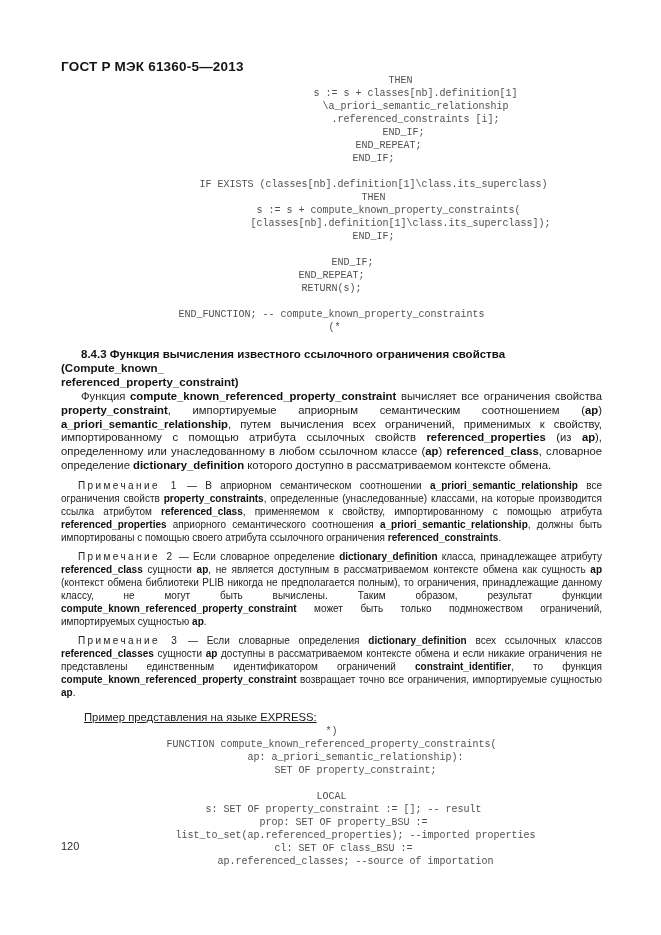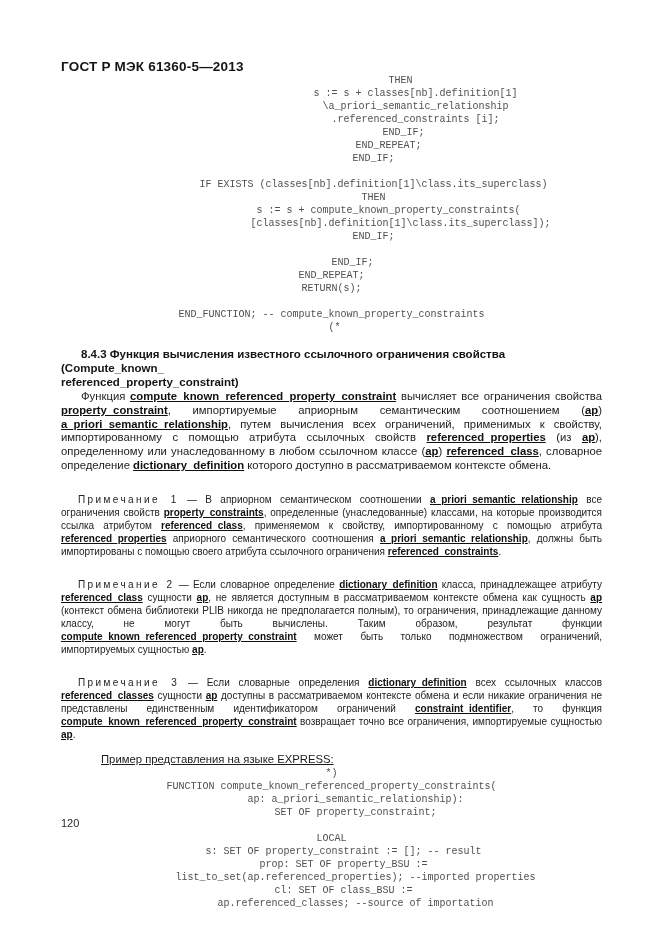--- a/index.html
+++ b/index.html
@@ -38,41 +38,41 @@
     color:#141414;
   }
   .section-heading .hline-1{text-indent:20px;}
   .para{
     font-size:11.3px;
     line-height:13.8px;
     text-align:justify;
     text-indent:20px;
     margin-top:1px;
   }
-  .para b, .note b{color:#101010;text-decoration:underline;}
+  .para b, .note b{color:#101010;}
   .note{
     font-size:10px;
     line-height:13px;
     text-align:justify;
     text-indent:17px;
-    margin-top:20px;
+    margin-top:6px;
     color:#222222;
   }
   .note-label{letter-spacing:2.4px;}
   .example-label{
     display:inline-block;
     font-size:11.3px;
-    margin:12px 0 0 30px;
+    margin:12px 0 0 13px;
     text-decoration:underline;
     padding-left:10px;
   }
   .page-number{
     position:absolute;
     left:61px;
-    top:817px;
+    top:840px;
     font-size:11px;
     color:#2a2a2a;
   }
 </style>
 </head>
 <body>
 
 <div class="page">
 
   <div class="doc-header">ГОСТ Р МЭК 61360-5—2013</div>

